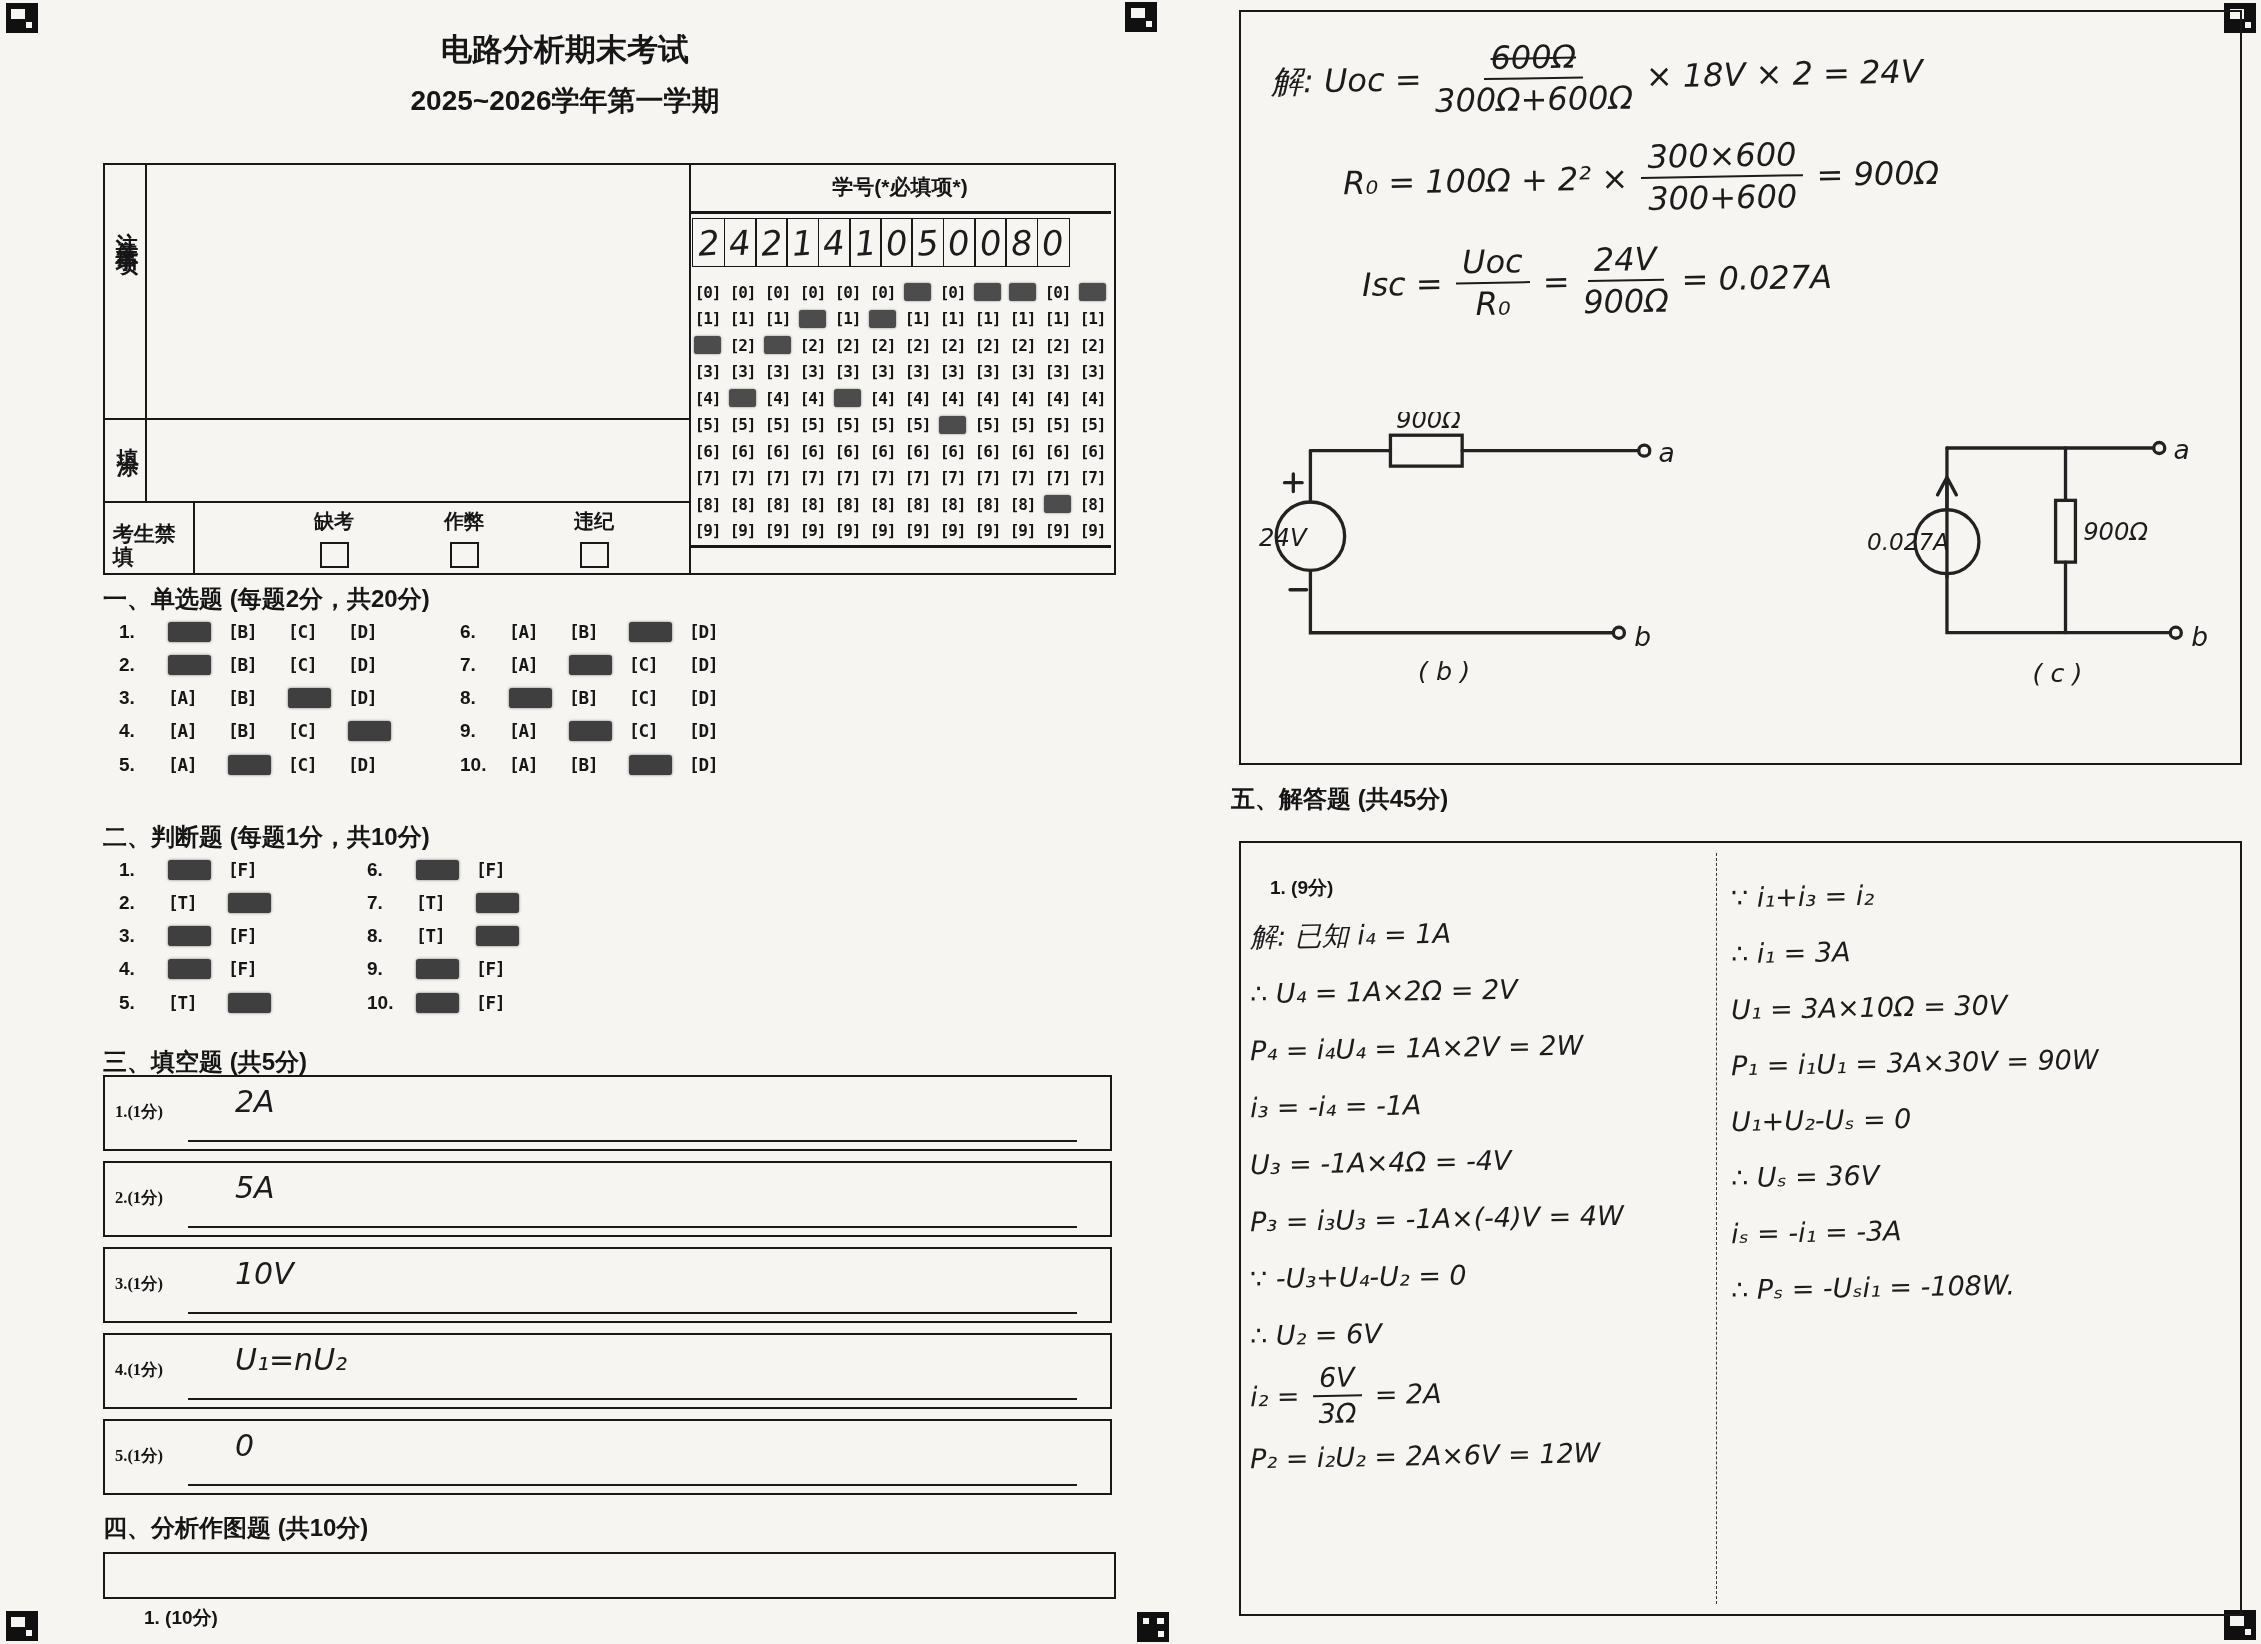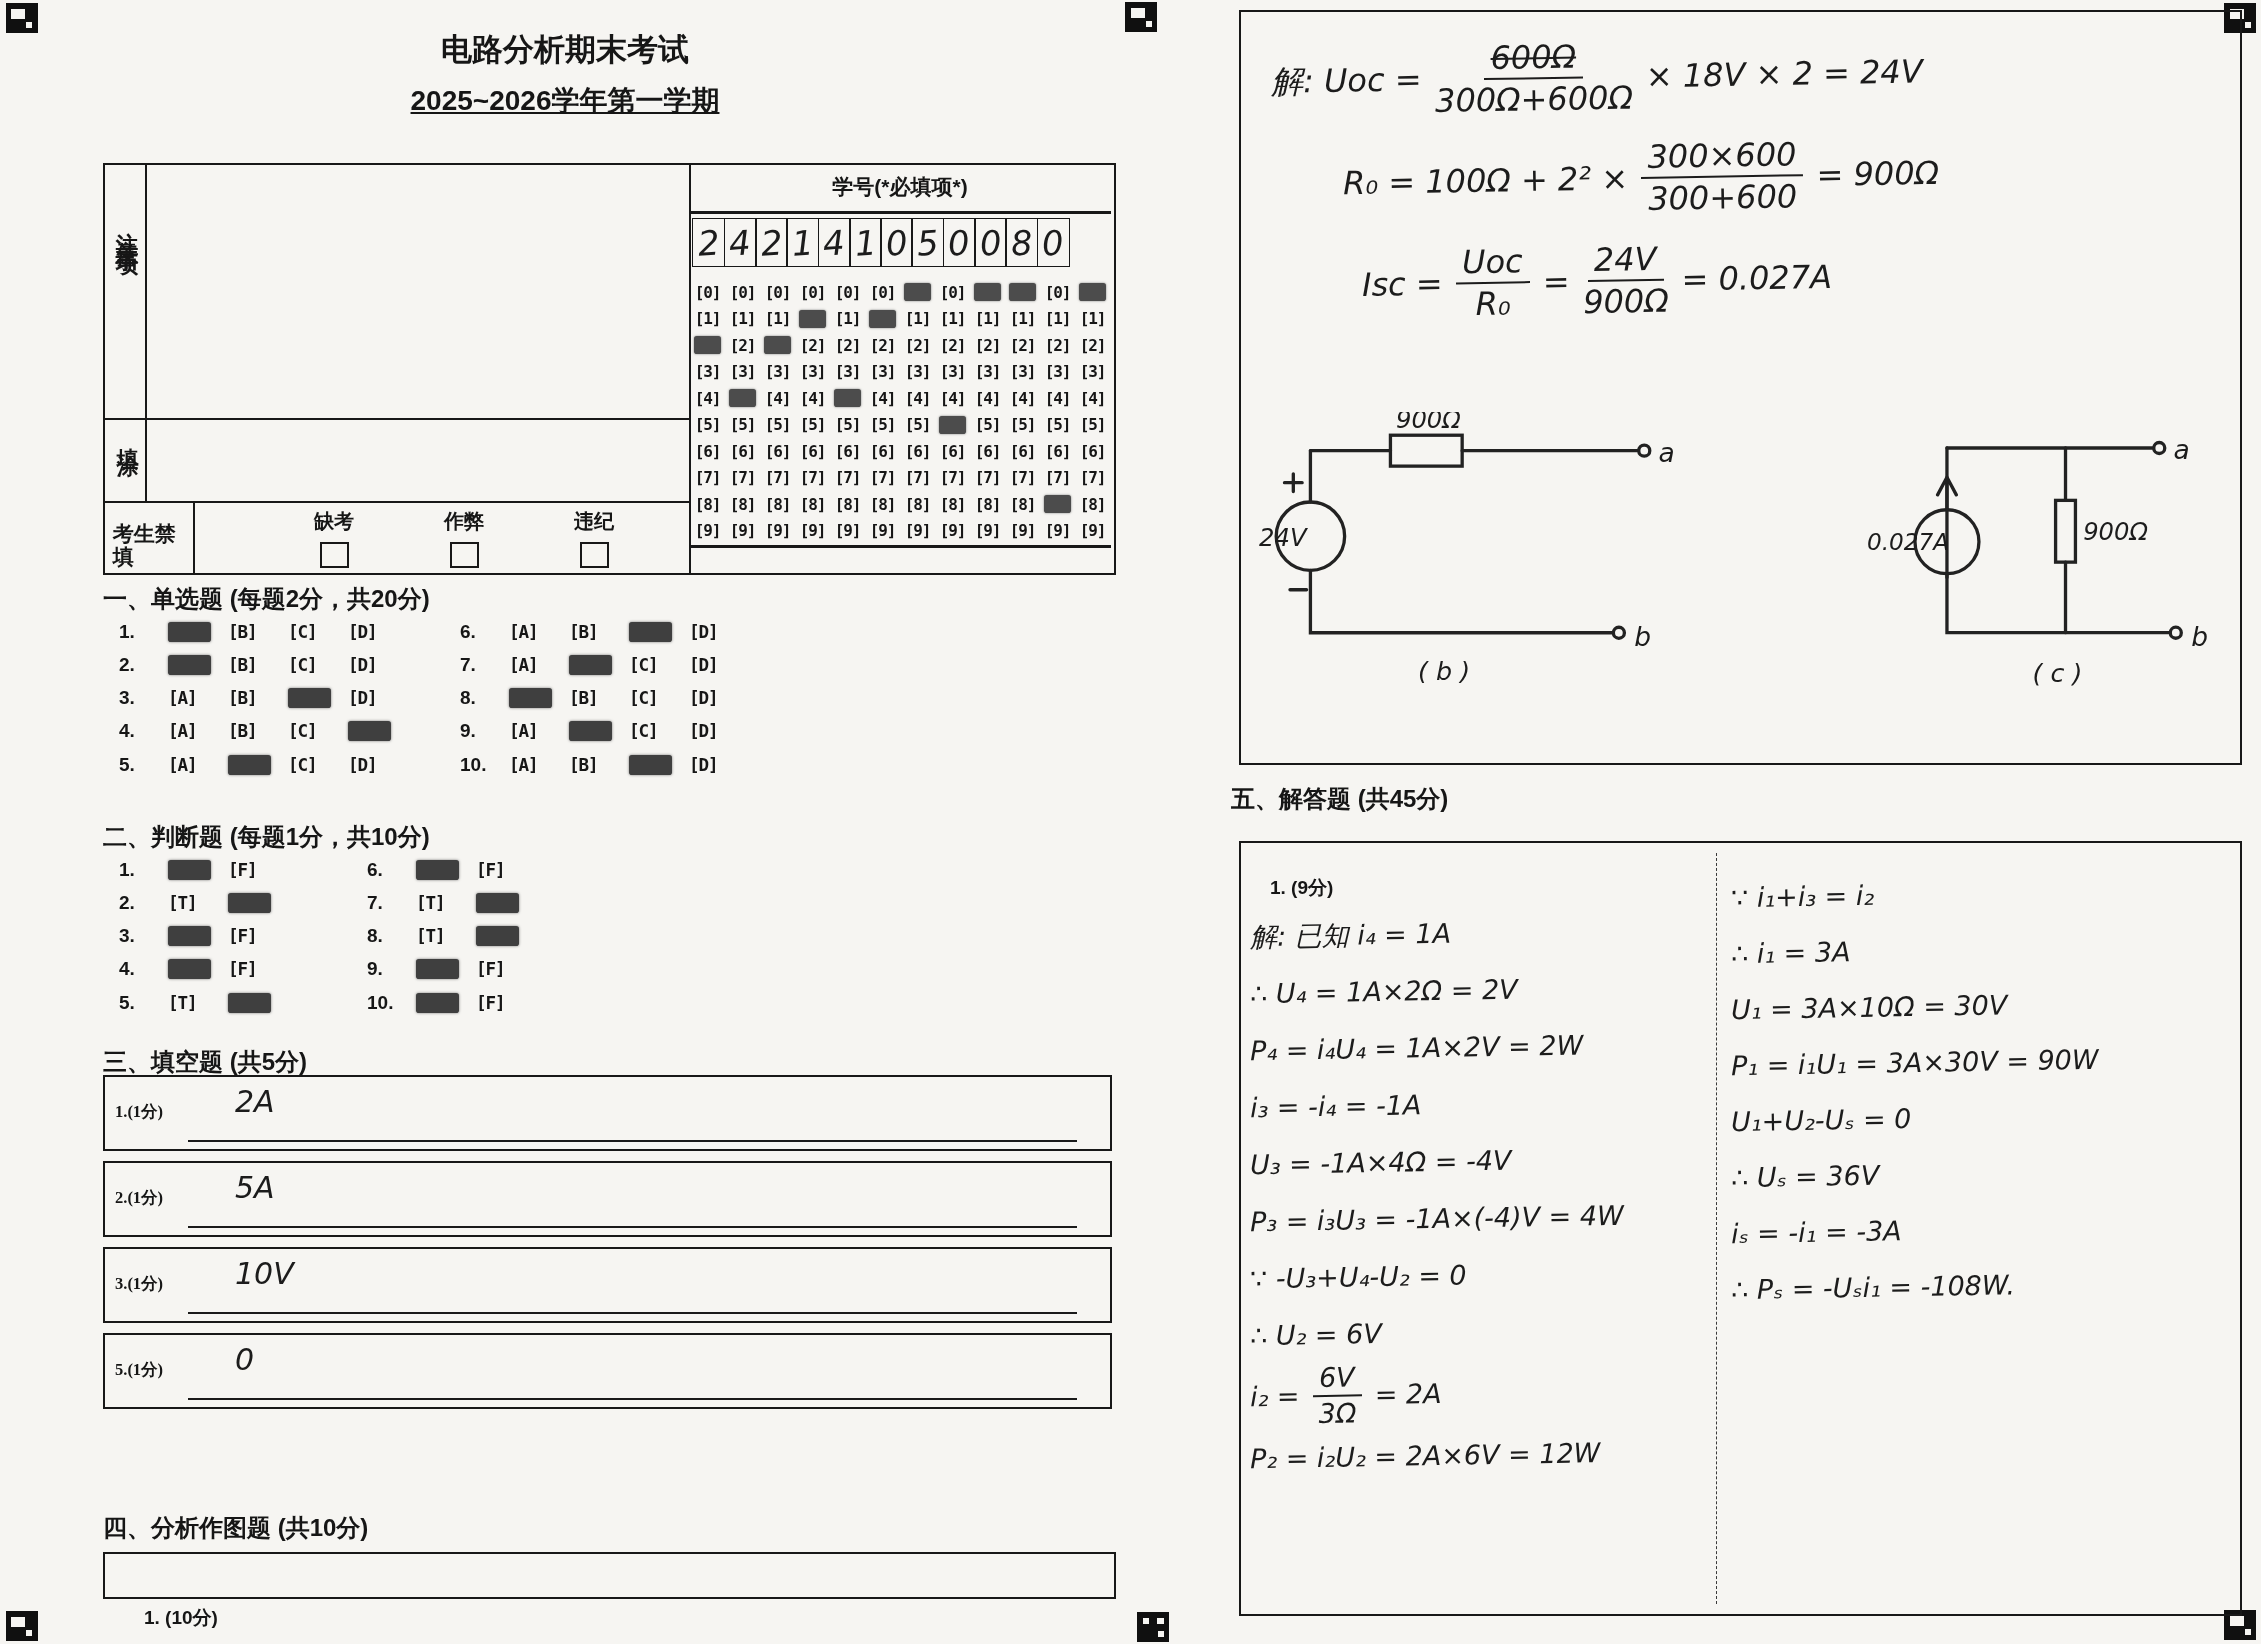--- a/index.html
+++ b/index.html
@@ -7,21 +7,21 @@
          font-family:"Liberation Sans",sans-serif;color:#161616;overflow:hidden;}
   
   .fid{position:absolute;width:32px;height:30px;background:#101010;}
   .fid .w1{position:absolute;left:5.5px;top:5.5px;width:14.3px;height:10px;background:#f6f5f2;}
   .fid .w2{position:absolute;right:5.5px;bottom:5.5px;width:6px;height:6px;background:#f6f5f2;}
   .fid.dots .w1{width:6.6px;height:6.6px;}
   .fid.dots .w3{position:absolute;right:5.5px;top:5.5px;width:6.6px;height:6.6px;background:#f6f5f2;}
   
   .ttl{position:absolute;left:193px;width:744px;text-align:center;font-weight:700;}
   #title1{top:29px;font-size:31px;}
-  #title2{top:82px;font-size:28px;font-weight:600;text-decoration:underline;}
+  #title2{top:82px;font-size:28px;font-weight:600;}
   .sec-title{position:absolute;font-size:24px;font-weight:700;}
   
   #info{position:absolute;left:103px;top:163px;width:1009px;height:408px;border:2.8px solid #181818;}
   .ln{position:absolute;background:#181818;}
   .vlabel{writing-mode:vertical-lr;letter-spacing:7.7px;font-size:22.6px;font-weight:600;}
   #notice-items{position:absolute;left:52px;top:7.7px;width:526px;}
   #notice-items p{margin:0 0 14.3px 0;font-size:19.3px;line-height:1.32;font-weight:600;}
   #mark-row{position:absolute;left:58px;top:263px;display:flex;align-items:center;gap:8.8px;font-size:20.4px;font-weight:700;}
   .sq-filled{width:27.6px;height:24px;background:#111;}
   .mk-box{width:29px;height:26.5px;border:2.2px solid #181818;display:flex;align-items:center;justify-content:center;font-size:17.6px;font-weight:400;}
@@ -533,20 +533,25 @@
         <span class="blank-label">2.(1分)</span>
         <span class="blank-ans hw">5A</span>
         <span class="blank-line"></span>
       </div>
       <div class="blank-box">
         <span class="blank-label">3.(1分)</span>
         <span class="blank-ans hw">10V</span>
         <span class="blank-line"></span>
       </div>
       <div class="blank-box">
+        <span class="blank-label">4.(1分)</span>
+        <span class="blank-ans hw">U₁=nU₂</span>
+        <span class="blank-line"></span>
+      </div>
+      <div class="blank-box">
         <span class="blank-label">5.(1分)</span>
         <span class="blank-ans hw">0</span>
         <span class="blank-line"></span>
       </div>
     </div>
 
   <div class="sec-title" style="left:103px;top:1512px">四、分析作图题 (共10分)</div>
   <div id="draw-box"></div>
   <div id="draw-qlabel">1. (10分)</div>
 

